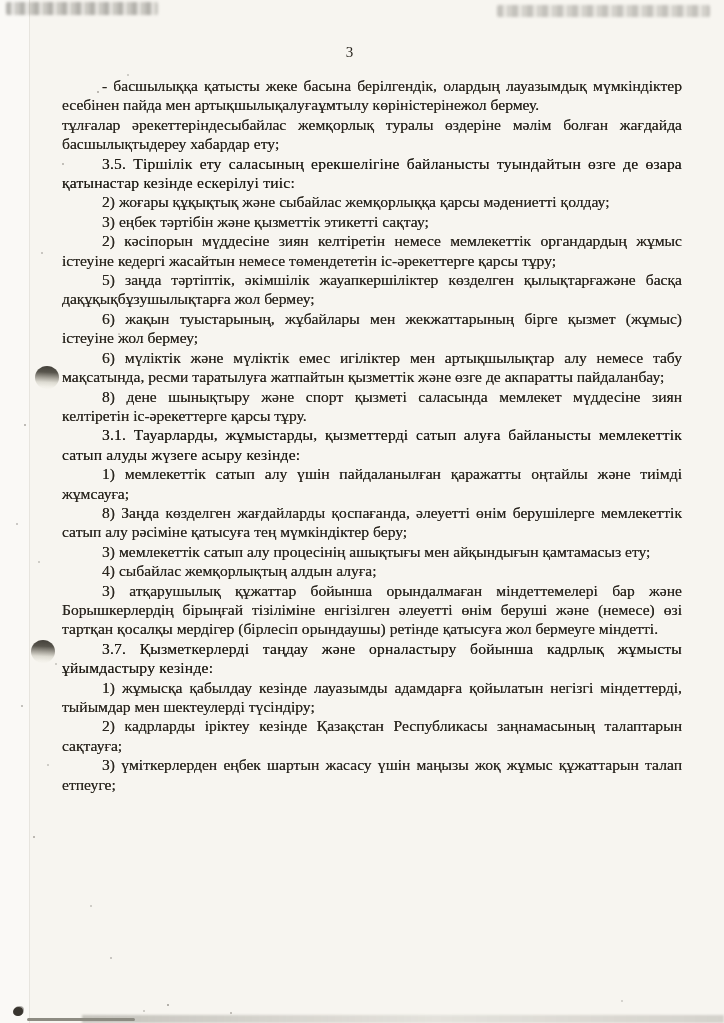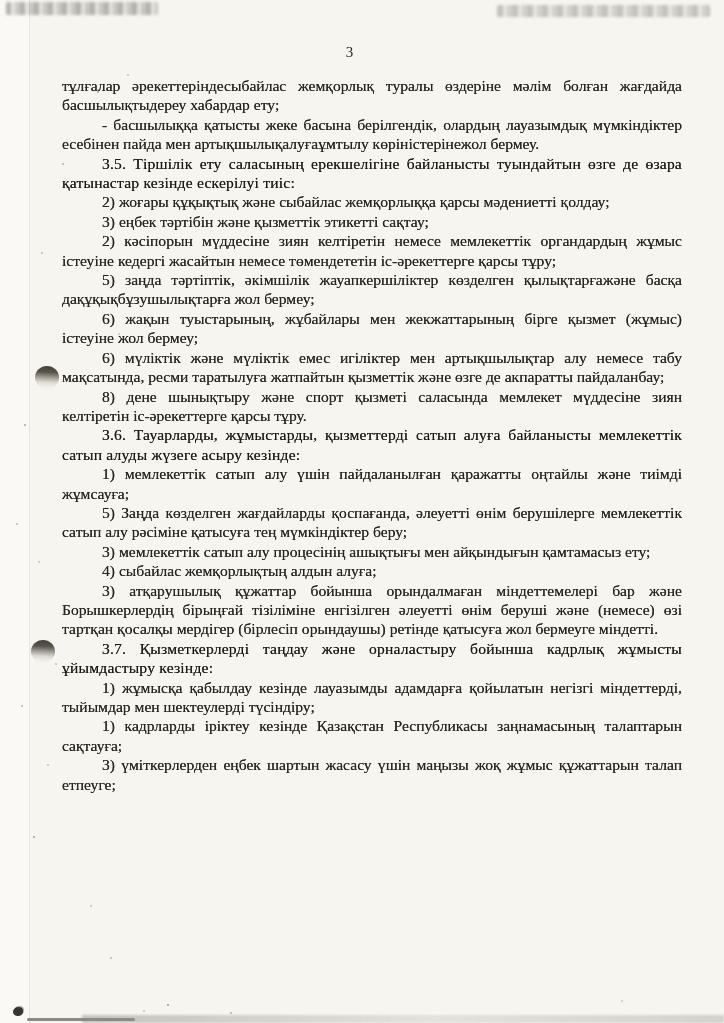--- a/index.html
+++ b/index.html
@@ -136,38 +136,38 @@
   <div class="smudge tr"></div>
 
   <div class="hole h1"></div>
   <div class="hole h2"></div>
 
   <div class="specks"></div>
 
   <div class="page-number">3</div>
 
   <div class="doc-body">
+      <p class="para body">- басшылыққа қатысты жеке басына берілгендік, олардың лауазымдық мүмкіндіктер есебінен пайда мен артықшылықалуғаұмтылу көріністерінежол бермеу.</p>
       <p class="para continuation">тұлғалар әрекеттеріндесыбайлас жемқорлық туралы өздеріне мәлім болған жағдайда басшылықтыдереу хабардар ету;</p>
-      <p class="para body">- басшылыққа қатысты жеке басына берілгендік, олардың лауазымдық мүмкіндіктер есебінен пайда мен артықшылықалуғаұмтылу көріністерінежол бермеу.</p>
       <p class="para heading">3.5. Тіршілік ету саласының ерекшелігіне байланысты туындайтын өзге де өзара қатынастар кезінде ескерілуі тиіс:</p>
       <p class="para body">2) жоғары құқықтық және сыбайлас жемқорлыққа қарсы мәдениетті қолдау;</p>
       <p class="para body">3) еңбек тәртібін және қызметтік этикетті сақтау;</p>
       <p class="para body">2) кәсіпорын мүддесіне зиян келтіретін немесе мемлекеттік органдардың жұмыс істеуіне кедергі жасайтын немесе төмендететін іс-әрекеттерге қарсы тұру;</p>
       <p class="para body">5) заңда тәртіптік, әкімшілік жауапкершіліктер көзделген қылықтарғажәне басқа дақұқықбұзушылықтарға жол бермеу;</p>
       <p class="para body">6) жақын туыстарының, жұбайлары мен жекжаттарының бірге қызмет (жұмыс) істеуіне жол бермеу;</p>
       <p class="para body">6) мүліктік және мүліктік емес игіліктер мен артықшылықтар алу немесе табу мақсатында, ресми таратылуға жатпайтын қызметтік және өзге де акпаратты пайдаланбау;</p>
       <p class="para body">8) дене шынықтыру және спорт қызметі саласында мемлекет мүддесіне зиян келтіретін іс-әрекеттерге қарсы тұру.</p>
-      <p class="para heading">3.6. Тауарларды, жұмыстарды, қызметтерді сатып алуға байланысты мемлекеттік сатып алуды жүзеге асыру кезінде:</p>
+      <p class="para heading">3.1. Тауарларды, жұмыстарды, қызметтерді сатып алуға байланысты мемлекеттік сатып алуды жүзеге асыру кезінде:</p>
       <p class="para body">1) мемлекеттік сатып алу үшін пайдаланылған қаражатты оңтайлы және тиімді жұмсауға;</p>
-      <p class="para body">5) Заңда көзделген жағдайларды қоспағанда, әлеуетті өнім берушілерге мемлекеттік сатып алу рәсіміне қатысуға тең мүмкіндіктер беру;</p>
+      <p class="para body">8) Заңда көзделген жағдайларды қоспағанда, әлеуетті өнім берушілерге мемлекеттік сатып алу рәсіміне қатысуға тең мүмкіндіктер беру;</p>
       <p class="para body">3) мемлекеттік сатып алу процесінің ашықтығы мен айқындығын қамтамасыз ету;</p>
       <p class="para body">4) сыбайлас жемқорлықтың алдын алуға;</p>
       <p class="para body">3) атқарушылық құжаттар бойынша орындалмаған міндеттемелері бар және Борышкерлердің бірыңғай тізіліміне енгізілген әлеуетті өнім беруші және (немесе) өзі тартқан қосалқы мердігер (бірлесіп орындаушы) ретінде қатысуға жол бермеуге міндетті.</p>
       <p class="para heading">3.7. Қызметкерлерді таңдау және орналастыру бойынша кадрлық жұмысты ұйымдастыру кезінде:</p>
       <p class="para body">1) жұмысқа қабылдау кезінде лауазымды адамдарға қойылатын негізгі міндеттерді, тыйымдар мен шектеулерді түсіндіру;</p>
-      <p class="para body">1) кадрларды іріктеу кезінде Қазақстан Республикасы заңнамасының талаптарын сақтауға;</p>
+      <p class="para body">2) кадрларды іріктеу кезінде Қазақстан Республикасы заңнамасының талаптарын сақтауға;</p>
       <p class="para body">3) үміткерлерден еңбек шартын жасасу үшін маңызы жоқ жұмыс құжаттарын талап етпеуге;</p>
     </div>
 
   <div class="bottom-shade"></div>
   <div class="bottom-line"></div>
   <div class="bottom-blob"></div>
 </div>
 
 </body></html>

